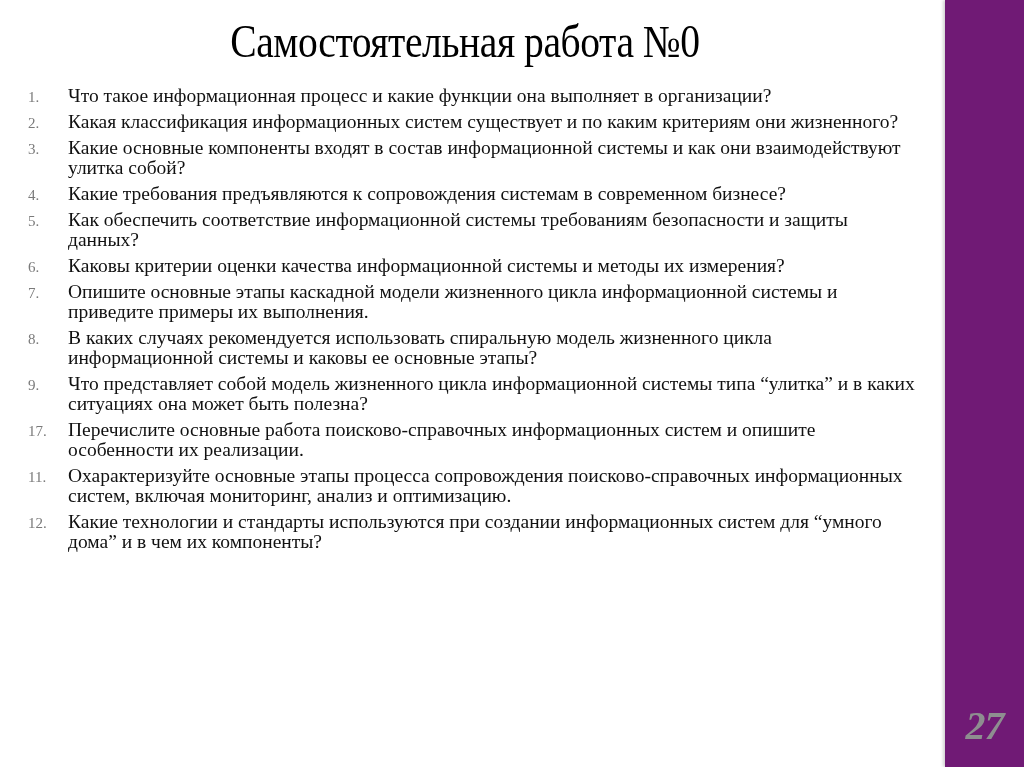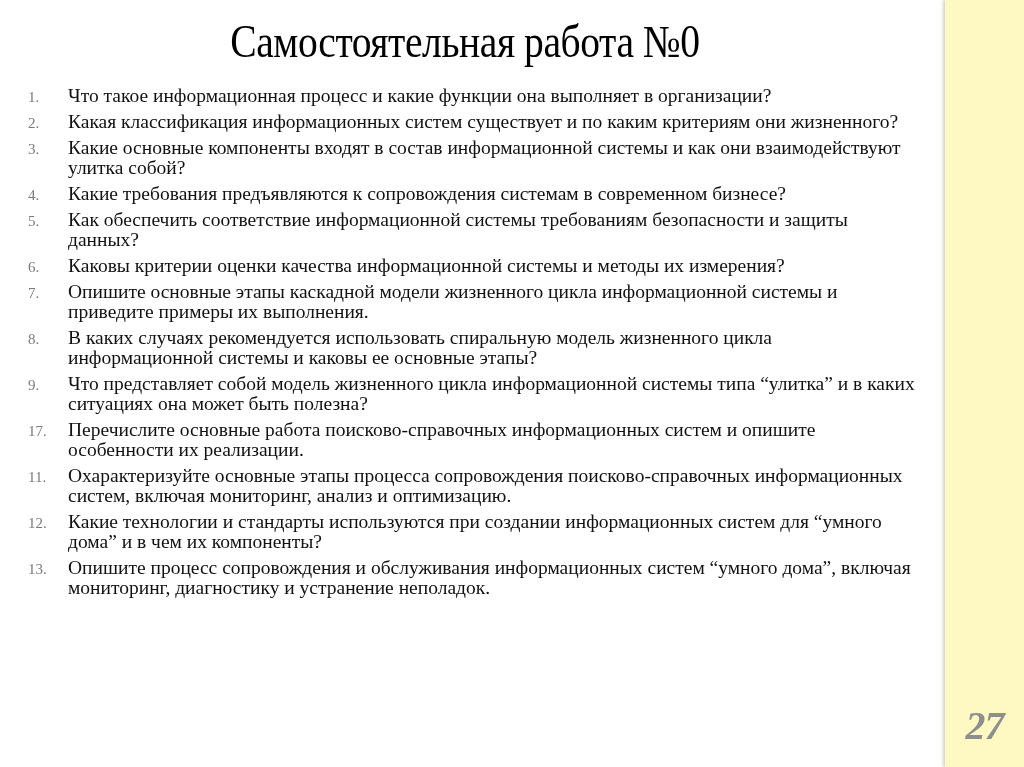--- a/index.html
+++ b/index.html
@@ -17,21 +17,21 @@
       background: #ffffff;
       font-family: "Liberation Serif", "DejaVu Serif", serif;
       color: #111111;
     }
     .side-bar {
       position: absolute;
       top: 0;
       left: 945px;
       width: 79px;
       height: 767px;
-      background: #fef9c3;
+      background: #701a75;
       box-shadow: -2px 0 3px rgba(0,0,0,0.18);
     }
     .page-number {
       position: absolute;
       left: 0;
       width: 79px;
       top: 706px;
       text-align: center;
       font-family: "Liberation Serif", "DejaVu Serif", serif;
       font-weight: bold;
@@ -137,23 +137,19 @@
       <span class="q-text">Перечислите основные работа поисково-справочных информационных систем и опишите особенности их реализации.</span>
     </li>
     <li class="question-item">
       <span class="q-num">11.</span>
       <span class="q-text">Охарактеризуйте основные этапы процесса сопровождения поисково-справочных информационных систем, включая мониторинг, анализ и оптимизацию.</span>
     </li>
     <li class="question-item">
       <span class="q-num">12.</span>
       <span class="q-text">Какие технологии и стандарты используются при создании информационных систем для “умного дома” и в чем их компоненты?</span>
     </li>
-    <li class="question-item">
-      <span class="q-num">13.</span>
-      <span class="q-text">Опишите процесс сопровождения и обслуживания информационных систем “умного дома”, включая мониторинг, диагностику и устранение неполадок.</span>
-    </li>
   </ol>
 
   <div class="side-bar">
     <div class="page-number">27</div>
   </div>
 
 </div>
 
 </body></html>

